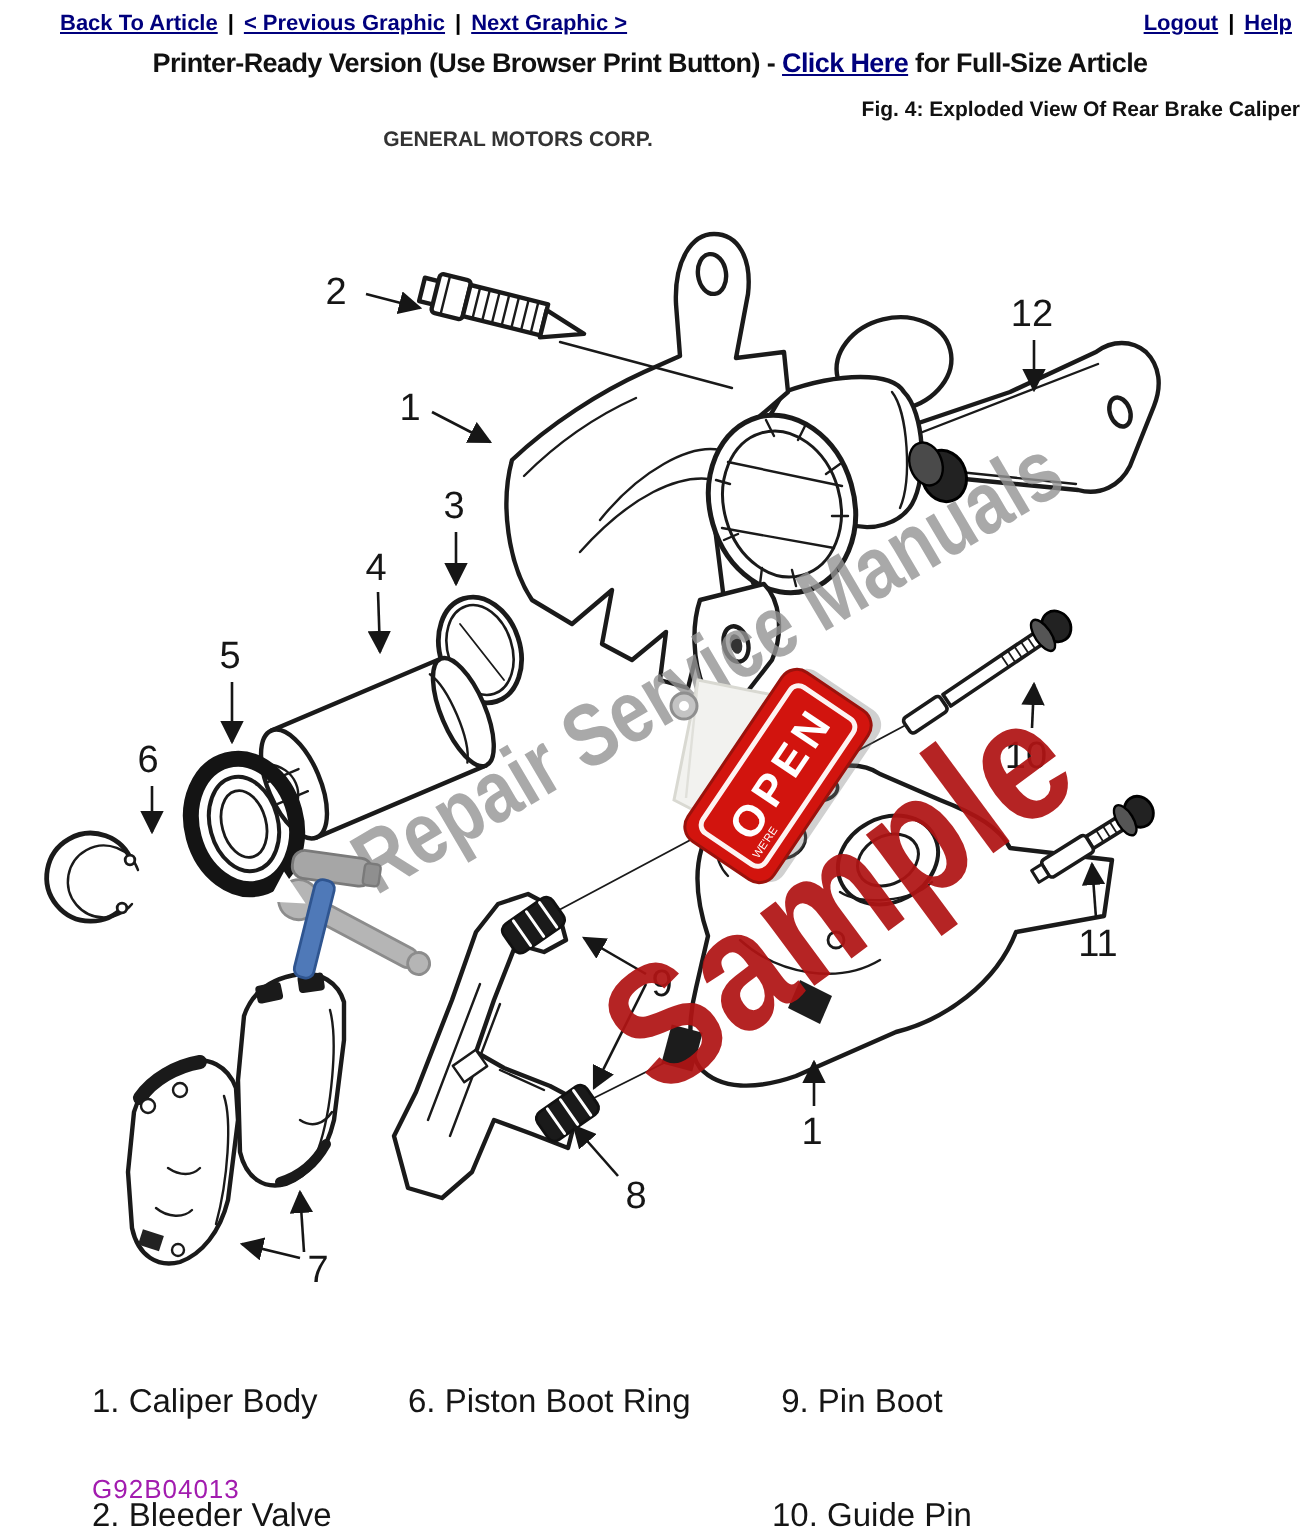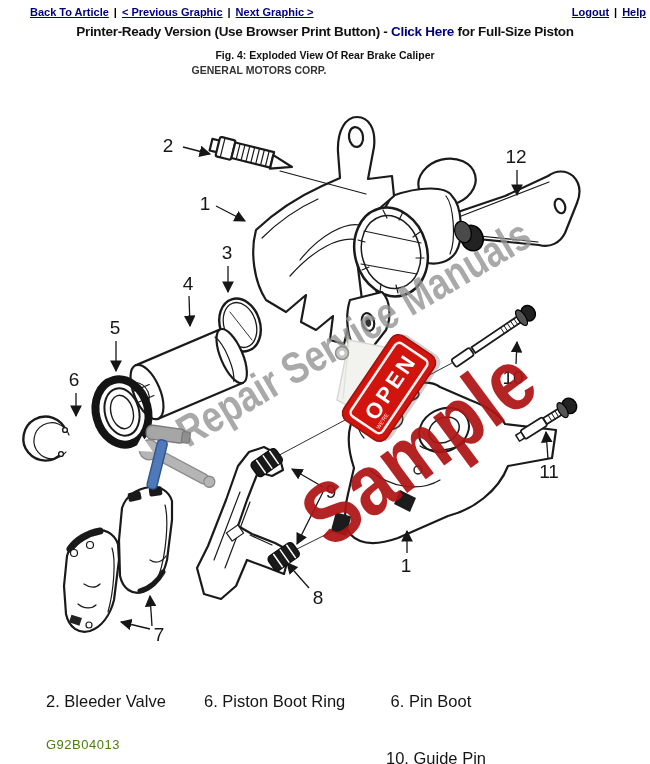--- a/index.html
+++ b/index.html
@@ -8,51 +8,51 @@
     font-family:"Liberation Sans",sans-serif;color:#111;overflow:hidden;
   }
   .navbar{position:absolute;top:6px;left:0;width:650px;height:16px;font-size:11px;font-weight:bold;}
   .nav-left{position:absolute;left:30px;top:0;white-space:nowrap;}
   .nav-right{position:absolute;right:4px;top:0;white-space:nowrap;padding-left:25px;}
   .navlink{color:#00007d;text-decoration:underline;cursor:pointer;}
   .sep{color:#000;margin:0 5px;text-decoration:none;}
   .title-line{position:absolute;top:24px;left:0;width:650px;text-align:center;
     font-size:13.5px;font-weight:bold;letter-spacing:-0.3px;white-space:nowrap;}
   .title-line span{white-space:pre;text-align:center;}
-  .title-link{color:#00007d;cursor:pointer;}
-  .fig-caption{position:absolute;top:49px;left:0;width:650px;text-align:center;
+  .title-link{color:#00007d;text-decoration:underline;cursor:pointer;}
+  .fig-caption{position:absolute;top:49px;left:0;width:650px;text-align:right;
     font-size:10.5px;font-weight:bold;color:#111;}
   .company-line{position:absolute;top:64px;left:0;width:518px;text-align:center;
     font-size:10.5px;font-weight:bold;color:#333;}
   .diagram-svg{position:absolute;top:0;left:0;}
   .leg-col{position:absolute;top:654px;font-size:16.5px;line-height:19px;
     color:#151515;white-space:pre;}
   .leg-col.c1{left:46px;} .leg-col.c2{left:204px;} .leg-col.c3{left:386px;}
-  .figure-id{position:absolute;left:46px;top:737px;font-size:13px;color:#4d7c0f;letter-spacing:.5px;}
+  .figure-id{position:absolute;left:46px;top:737px;font-size:13px;color:#a21caf;letter-spacing:.5px;}
   .art{fill:none;stroke:#1a1a1a;stroke-width:2.2;stroke-linejoin:round;stroke-linecap:round;}
   .wf{fill:#ffffff;}
   .thin{stroke-width:1.2;}
   .hair{stroke-width:0.9;}
   .lead{stroke:#161616;stroke-width:1.3;fill:none;}
   .num{font-size:19px;fill:#161616;stroke:none;font-family:"Liberation Sans",sans-serif;}
 </style>
 </head>
 <body>
 
 <div class="navbar">
   <div class="nav-left">
     <span class="navlink">Back To Article</span><span class="sep">|</span><span class="navlink">&lt; Previous Graphic</span><span class="sep">|</span><span class="navlink">Next Graphic &gt;</span>
   </div>
   <div class="nav-right">
     <span class="navlink">Logout</span><span class="sep">|</span><span class="navlink">Help</span>
   </div>
 </div>
 
 <div class="title-line">
-  <span>Printer-Ready Version (Use Browser Print Button) - </span><span class="title-link">Click Here</span><span> for Full-Size Piston</span>
+  <span>Printer-Ready Version (Use Browser Print Button) - </span><span class="title-link">Click Here</span><span> for Full-Size Article</span>
 </div>
 
 <div class="fig-caption">Fig. 4: Exploded View Of Rear Brake Caliper</div>
 <div class="company-line">GENERAL MOTORS CORP.</div>
 
 <svg class="diagram-svg" width="650" height="764" viewBox="0 0 650 764">
   <defs>
     <marker id="ah" viewBox="0 0 10 10" refX="9" refY="5" markerWidth="9" markerHeight="9" orient="auto">
       <path d="M0,0 L10,5 L0,10 z" fill="#161616"></path>
     </marker>
@@ -261,29 +261,30 @@
         <text x="2" y="8" text-anchor="middle" font-size="22" font-weight="bold" fill="#ffffff" letter-spacing="3" font-family="Liberation Sans, sans-serif">OPEN</text>
         <text x="-40" y="15" font-size="5.5" fill="#ffffff" font-family="Liberation Sans, sans-serif">WE'RE</text>
       </g>
     </g>
 
     <text transform="translate(330,550) rotate(-36.5)" font-size="86" font-weight="bold" opacity="0.93" textLength="264" lengthAdjust="spacingAndGlyphs" font-family="Liberation Sans, sans-serif" fill="#b01414">Sample</text>
   </g>
 </svg>
 
 <div class="leg-col c1">
+  <div>1. Caliper Body</div>
   <div>2. Bleeder Valve</div>
   
   
 </div>
 <div class="leg-col c2">
   <div>6. Piston Boot Ring</div>
   
   
 </div>
 <div class="leg-col c3">
-  <div> 6. Pin Boot</div>
+  <div> 9. Pin Boot</div>
   <div>10. Guide Pin</div>
   
   
 </div>
 
 <div class="figure-id">G92B04013</div>
 
 </body></html>

